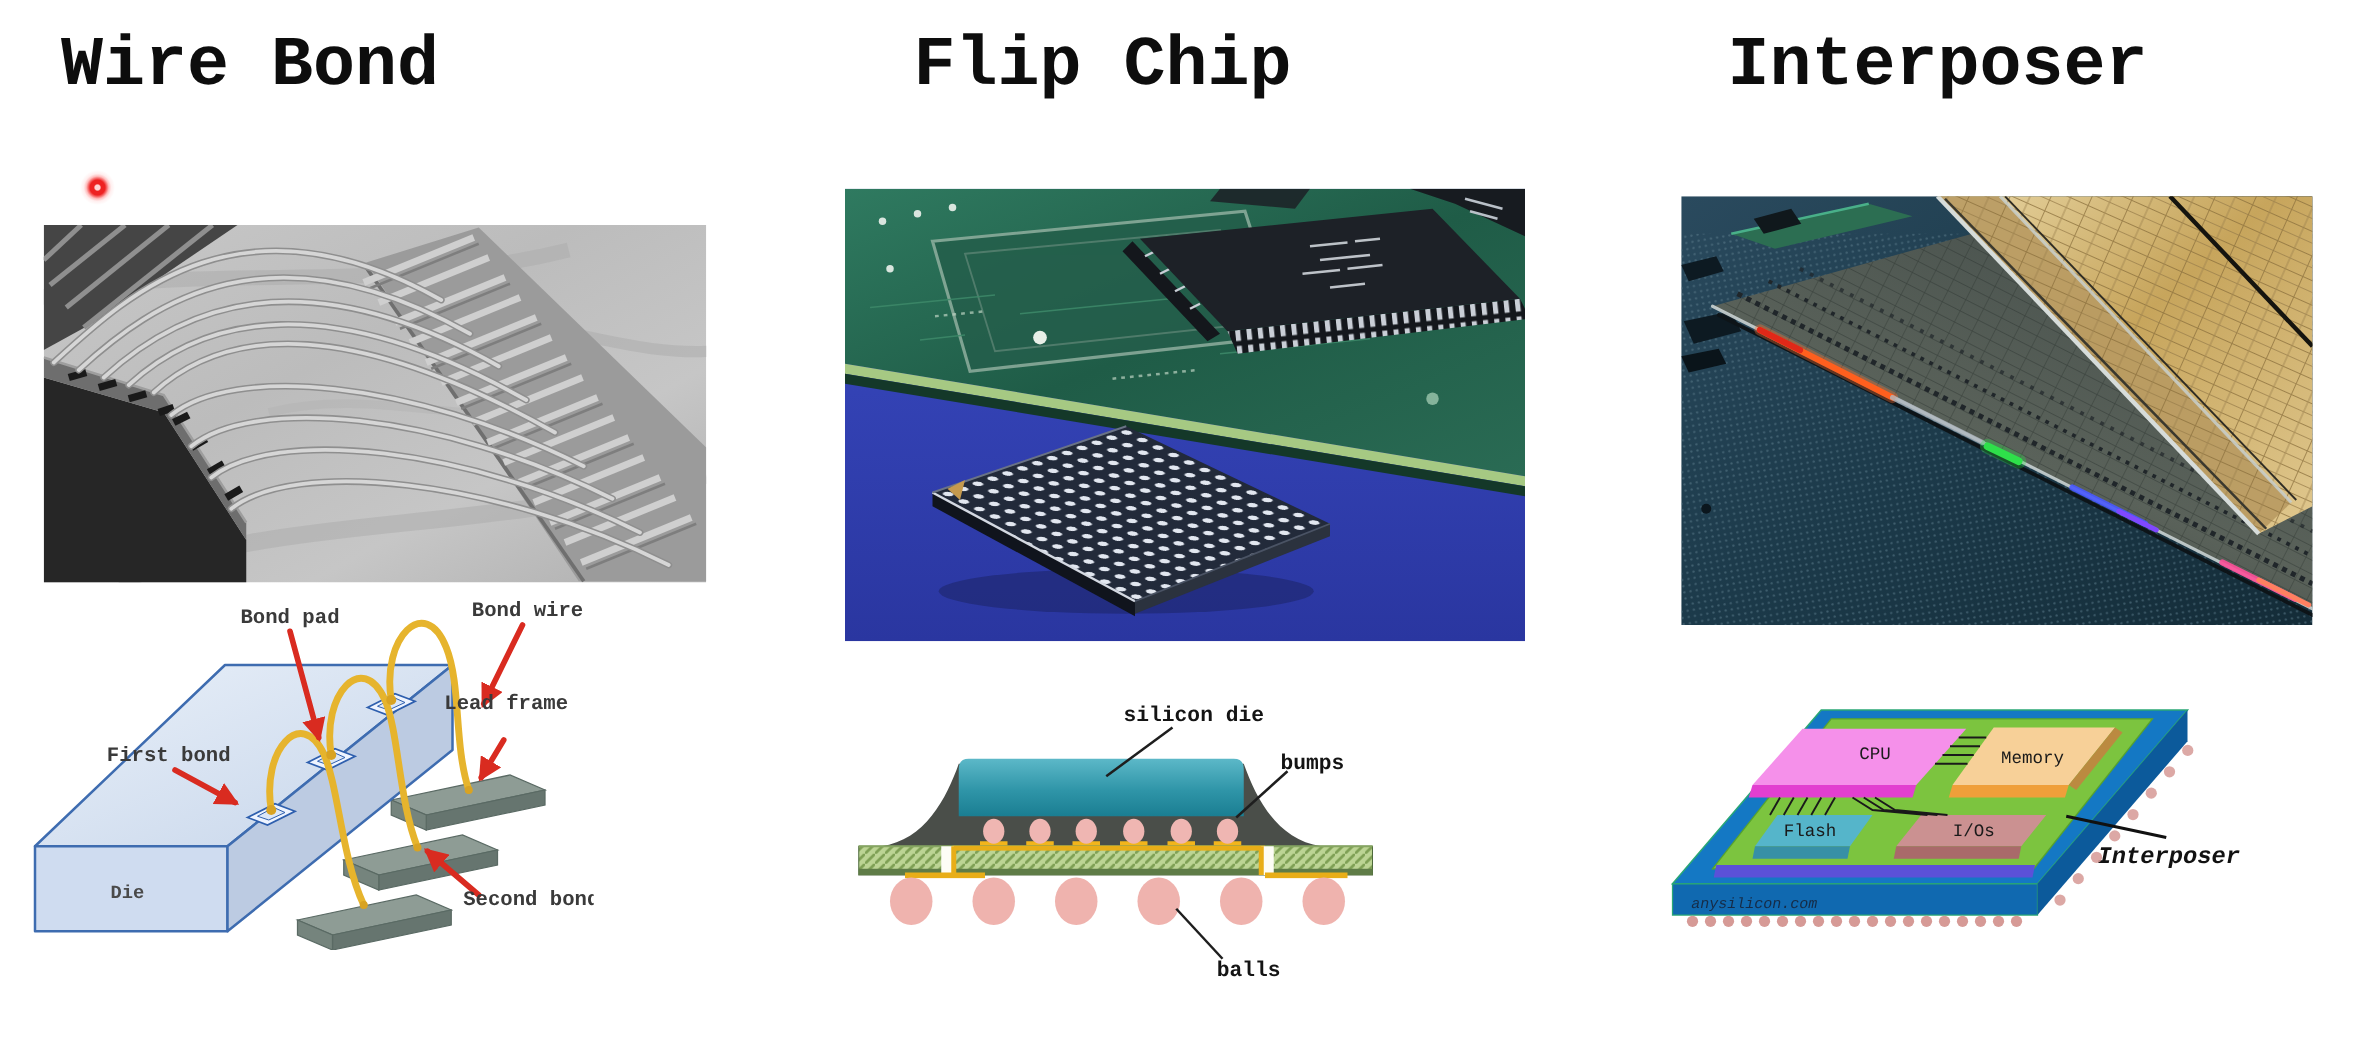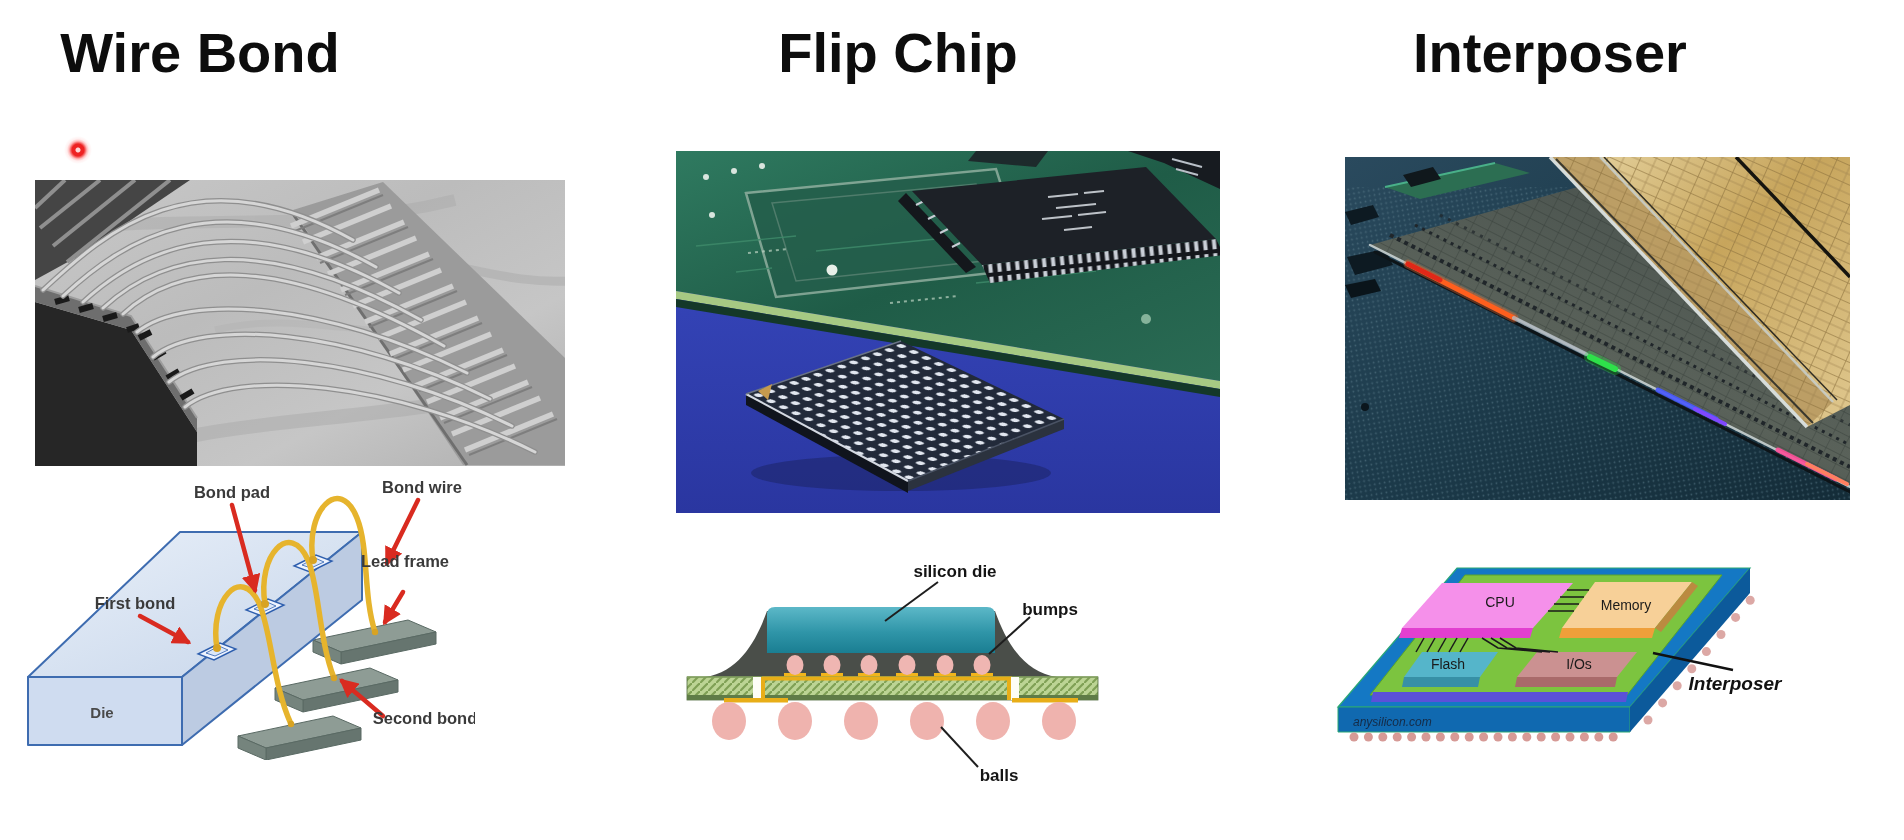--- a/index.html
+++ b/index.html
@@ -1,36 +1,36 @@
 <!DOCTYPE html>
 <html><head>
 <meta charset="utf-8">
 <style>
   html,body{margin:0;padding:0;background:#ffffff;}
   .slide{position:relative;width:1904px;height:840px;background:#ffffff;overflow:hidden;
-         font-family:Liberation Sans, sans-serif;}
+         font-family:Liberation Mono, monospace;}
   .col-title{position:absolute;top:20px;width:400px;text-align:center;
              font-size:56px;font-weight:bold;color:#0d0d0d;}
   .laser-dot{position:absolute;left:64px;top:136px;width:28px;height:28px;border-radius:50%;
      background:radial-gradient(circle,#ffd5d5 0 2px,#ee2222 3px,#ee2222 6px,rgba(255,70,70,.35) 9px,rgba(255,120,120,.12) 11px,transparent 14px);}
   svg{position:absolute;display:block;}
   .wb-label{font-size:16.5px;fill:#3a3a3a;font-weight:bold;}
   .wb-die-label{font-size:15px;fill:#4a4a4a;font-weight:bold;}
   .fc-label{font-size:17px;font-weight:bold;fill:#141414;}
   .ip-block-label{font-size:14px;fill:#1a1a1a;}
   .ip-callout{font-size:19px;font-style:italic;font-weight:bold;fill:#111;}
   .ip-watermark{font-size:12px;font-style:italic;fill:#16253c;opacity:.9;}
 </style>
 </head>
 <body>
 
 <div class="slide">
 
   <div class="col-title" style="left:0px;">Wire Bond</div>
-  <div class="col-title" style="left:698px;">Flip Chip</div>
+  <div class="col-title" style="left:682px;">Flip Chip</div>
   <div class="col-title" style="left:1350px;">Interposer</div>
 
   <div class="laser-dot"></div>
 
   <svg style="left:35px;top:180px;" width="530" height="286" viewBox="0 0 530 286">
     <defs>
       <linearGradient id="semBg" x1="0" y1="0" x2="1" y2="1">
         <stop offset="0" stop-color="#c8c8c8"></stop>
           <stop offset=".4" stop-color="#bcbcbc"></stop>
         <stop offset=".7" stop-color="#c6c6c6"></stop>

